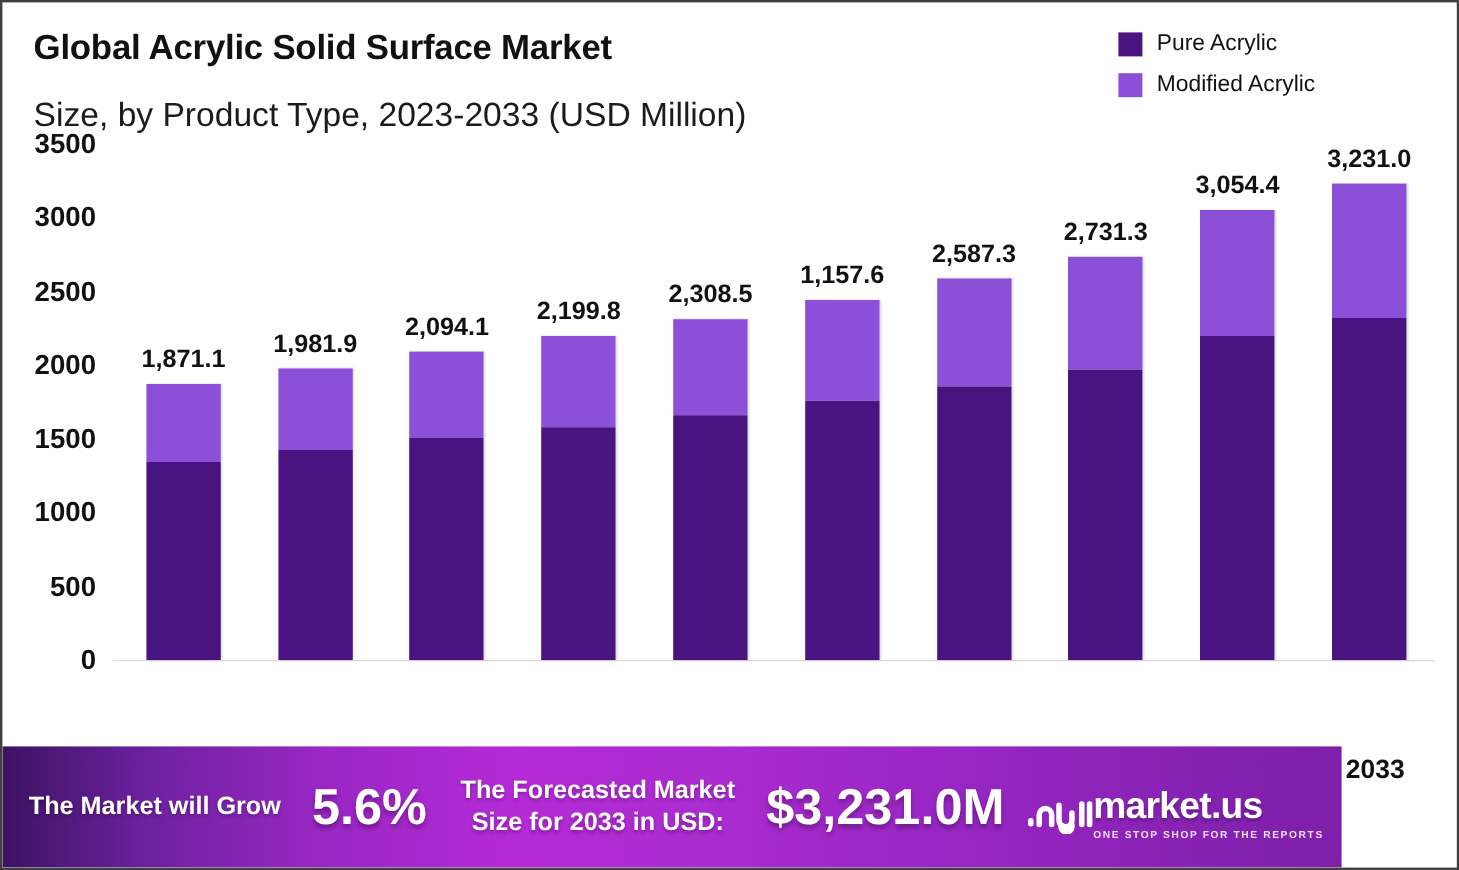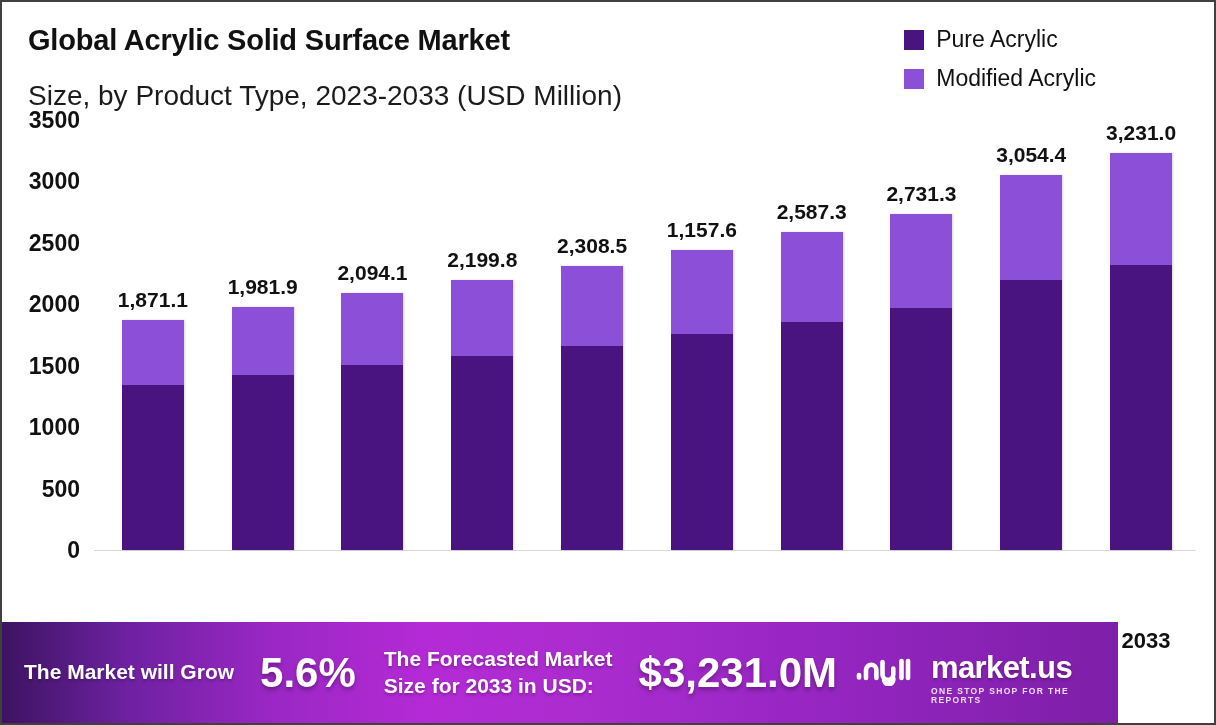--- a/index.html
+++ b/index.html
@@ -52,21 +52,21 @@
   .legend-row {
     display: flex;
     align-items: center;
     gap: 12px;
   }
   .legend-swatch {
     width: 20px; height: 20px;
     flex: 0 0 auto;
   }
   .legend-label {
-    font-size: 23px;
+    font-size: 19px;
     color: #111111;
     white-space: nowrap;
   }
 
   
   #plot-area {
     position: absolute;
     left: 0; top: 118px;
     width: 1212px;
     height: 500px;
@@ -178,33 +178,33 @@
     white-space: nowrap;
   }
   #cagr-caption { margin-left: 22px; }
   #cagr-value {
     margin-left: 26px;
     font-size: 42px;
     font-weight: bold;
     text-shadow: 0 3px 4px rgba(0,0,0,0.3);
     white-space: nowrap;
   }
-  #forecast-caption { margin-left: 28px; }
+  #forecast-caption { margin-left: 28px; text-align: center; }
   #forecast-value {
     margin-left: 26px;
     font-size: 42px;
     font-weight: bold;
     text-shadow: 0 3px 4px rgba(0,0,0,0.3);
     white-space: nowrap;
   }
   #brand {
     margin-left: 18px;
     display: flex;
-    align-items: flex-start;
-    gap: 20px;
+    align-items: flex-end;
+    gap: 0;
     margin-top: 11px;
   }
   #brand-mark { flex: 0 0 auto; }
   #brand-words {
     display: flex;
     flex-direction: column;
     justify-content: center;
   }
   #brand-name {
     font-size: 31px;

